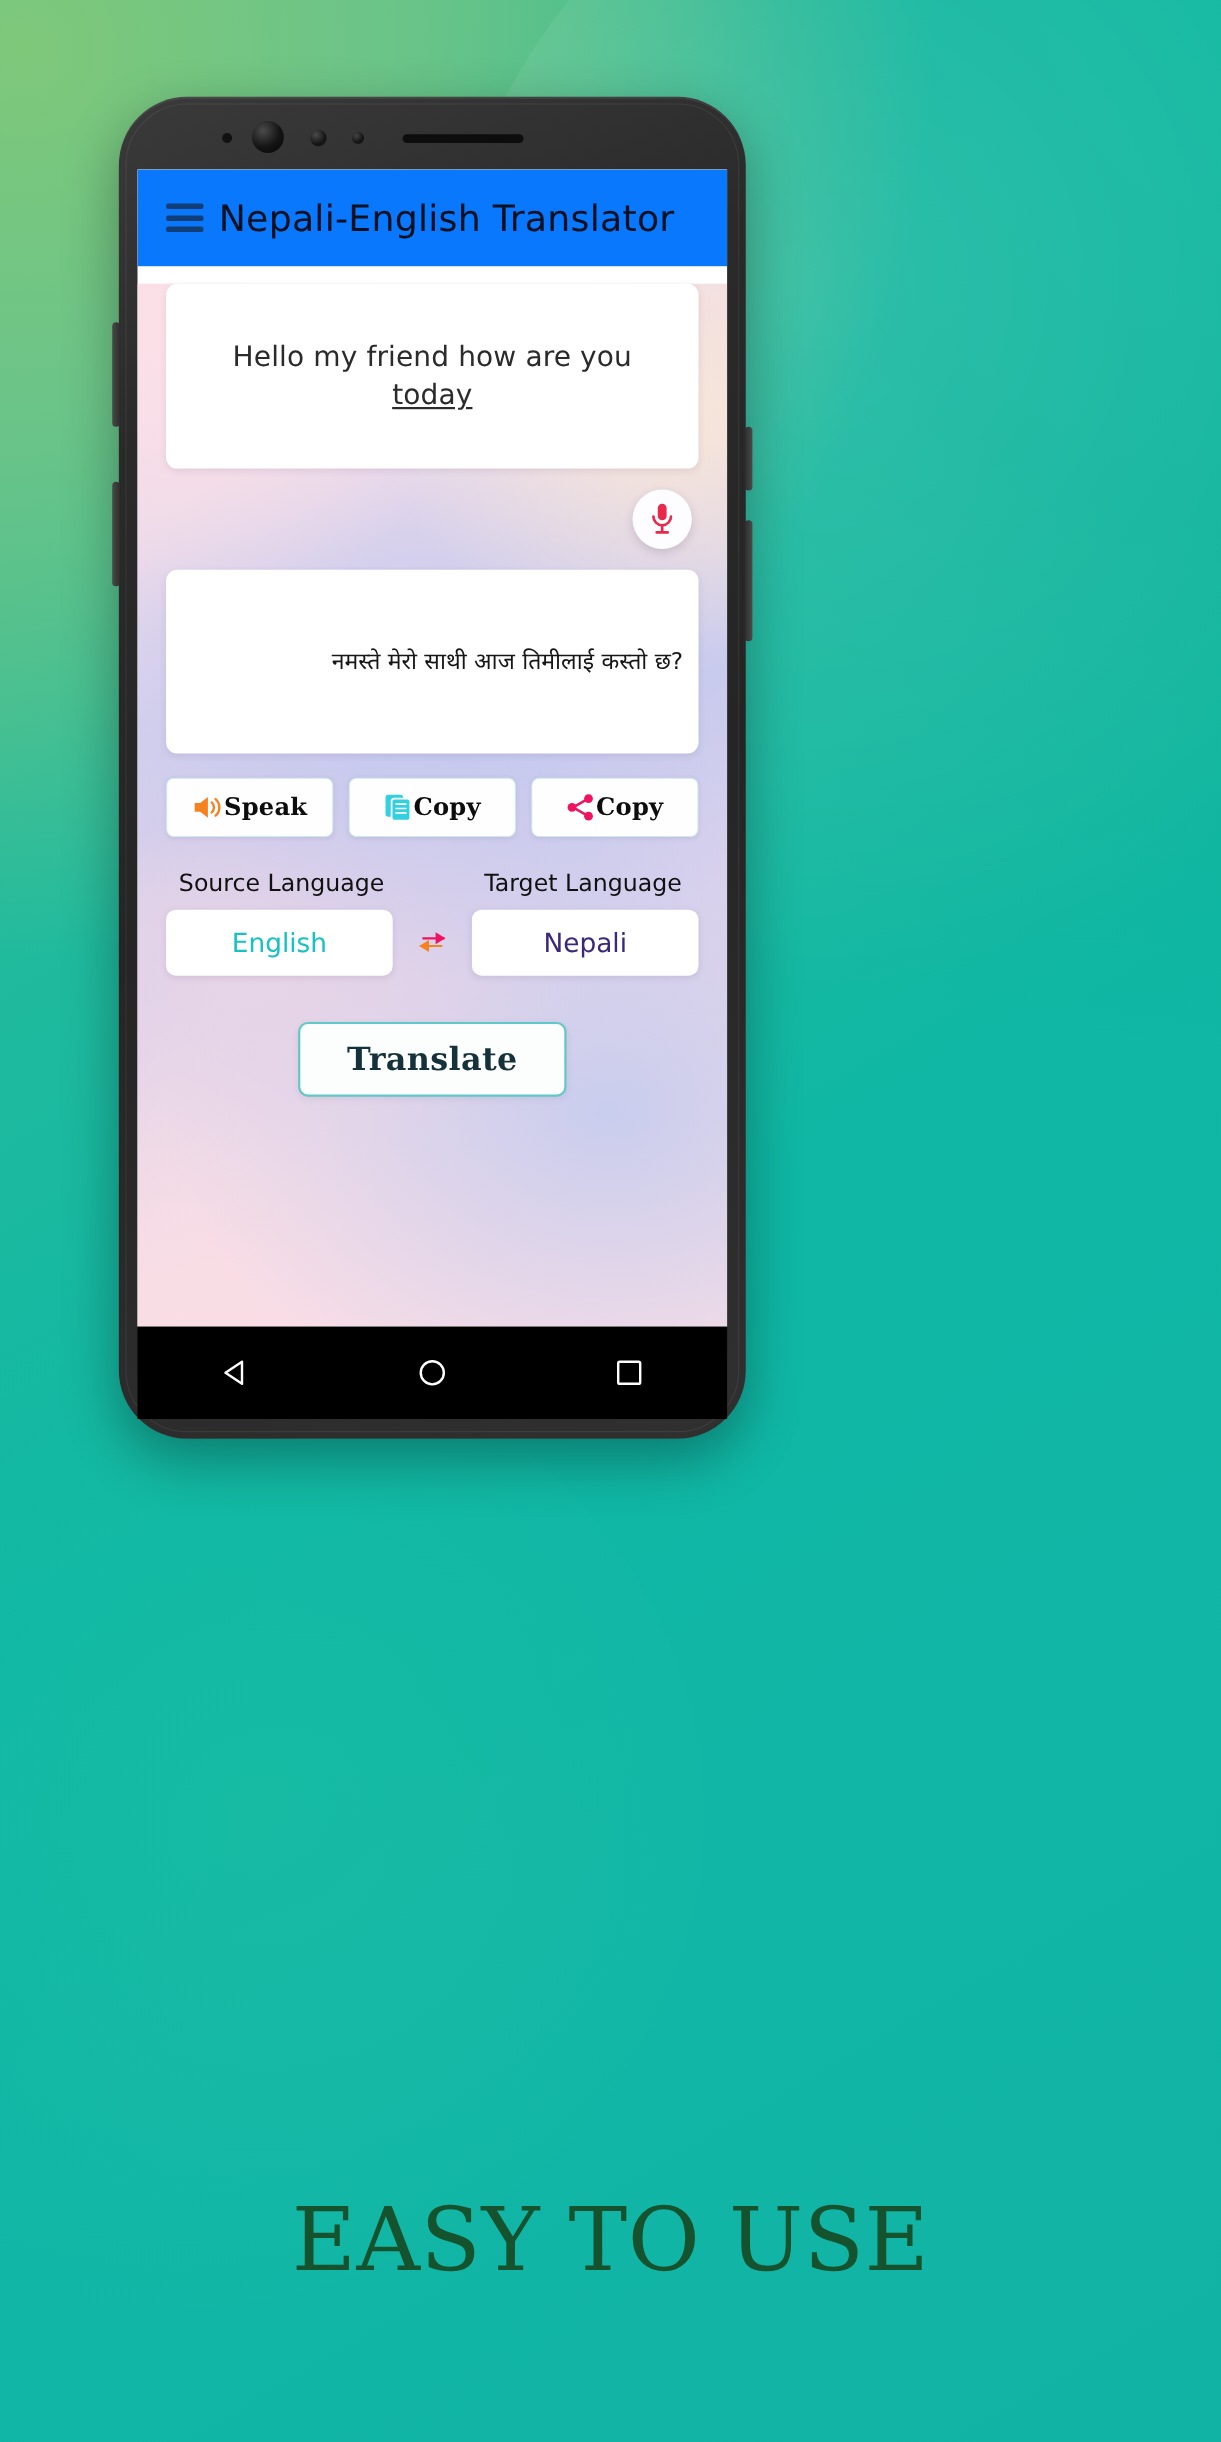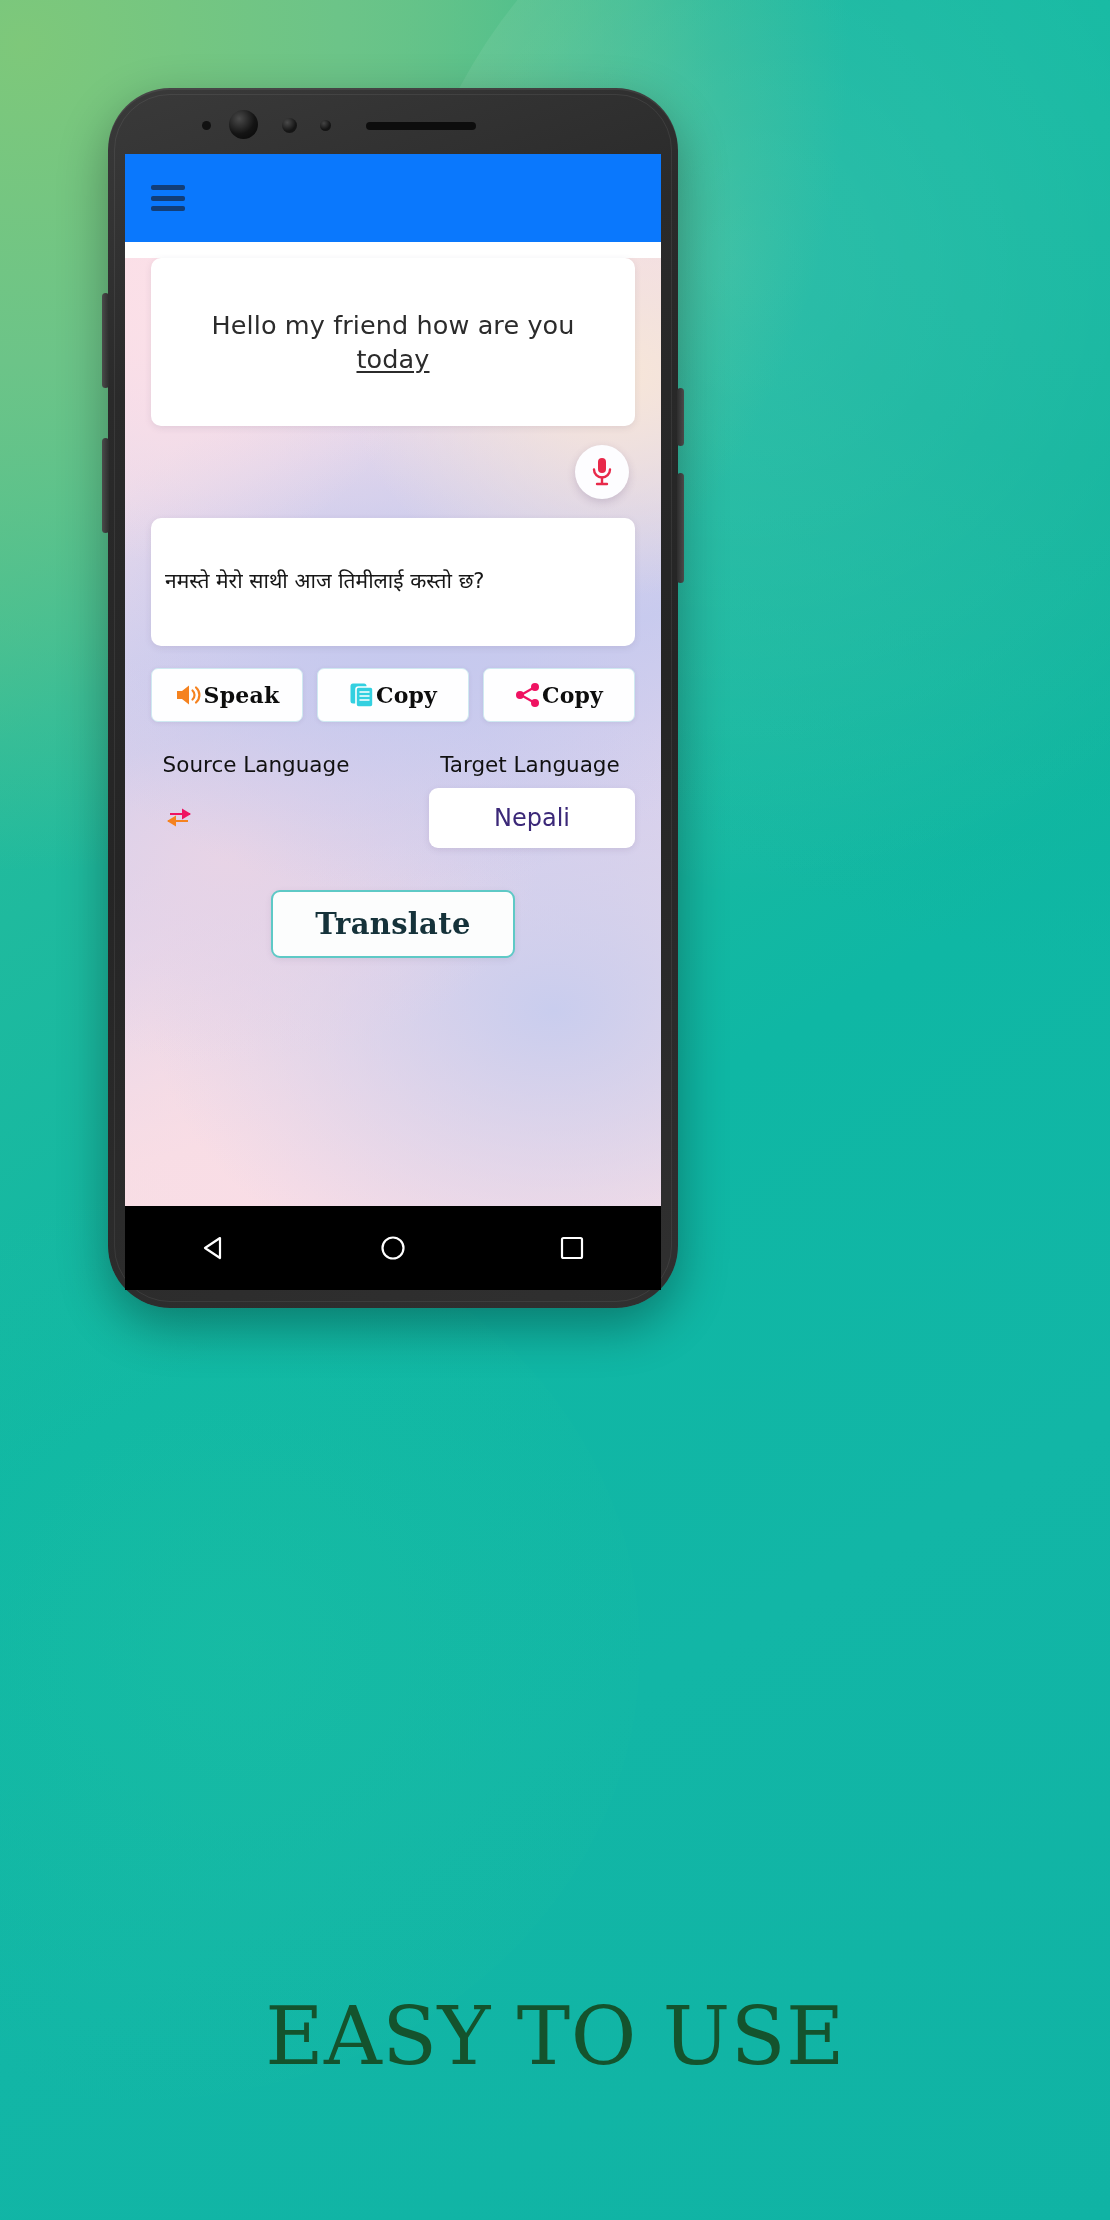--- a/index.html
+++ b/index.html
@@ -249,24 +249,24 @@
     background: #fdfdff;
     box-shadow: 0 3px 9px rgba(80,60,110,.20);
     display: flex;
     align-items: center;
     justify-content: center;
     cursor: pointer;
   }
 
   
   .output-card {
-    height: 128px;
-    display: flex;
-    align-items: center;
-    justify-content: flex-start;
+    height: 167px;
+    display: flex;
+    align-items: center;
+    justify-content: flex-end;
     padding: 0 14px;
     box-sizing: border-box;
   }
   .output-text {
     font-family: "DejaVu Sans", sans-serif;
     font-size: 21px;
     color: #161616;
     text-align: center;
     line-height: 1.5;
   }
@@ -439,20 +439,21 @@
   </div>
 
   <div class="screen">
 
     <div class="appbar">
       <div class="hamburger">
         <span></span>
           <span></span>
           <span></span>
       </div>
+      <div class="appbar-title">Nepali-English Translator</div>
     </div>
 
     <div class="app-body">
 
       <div class="card input-card">
         <div class="input-text"><span>Hello my friend how are you </span><u>today</u></div>
       </div>
 
       <div class="mic-row">
         <div class="mic-btn">
@@ -503,20 +504,23 @@
         </div>
 
       </div>
 
       <div class="lang-labels">
         <div class="lang-label">Source Language</div>
         <div class="lang-label">Target Language</div>
       </div>
 
       <div class="lang-row">
+        <div class="lang-select">
+          <span class="lang-value source">English</span>
+        </div>
 
         <div class="swap-icon">
           <svg width="48" height="32" viewBox="0 0 48 32">
             <line x1="13" y1="19" x2="33" y2="19" stroke="#f5821f" stroke-width="2"></line>
             <polygon points="12,19 21,13.5 21,24.5" fill="#f5821f"></polygon>
             <line x1="15" y1="12" x2="35" y2="12" stroke="#ef1362" stroke-width="2"></line>
             <polygon points="36,12 27,6.5 27,17.5" fill="#ef1362"></polygon>
           </svg>
         </div>
 

